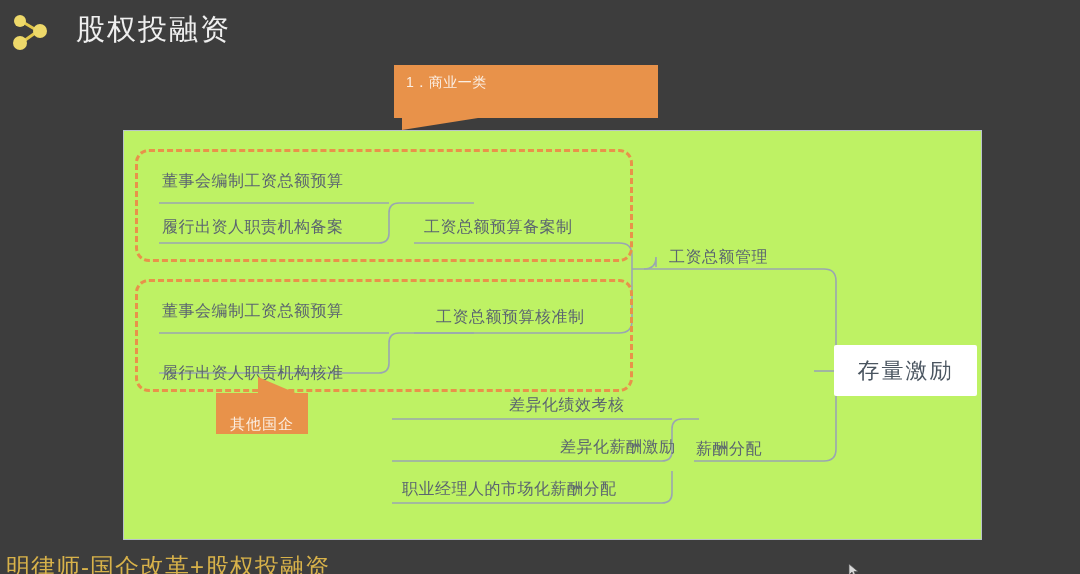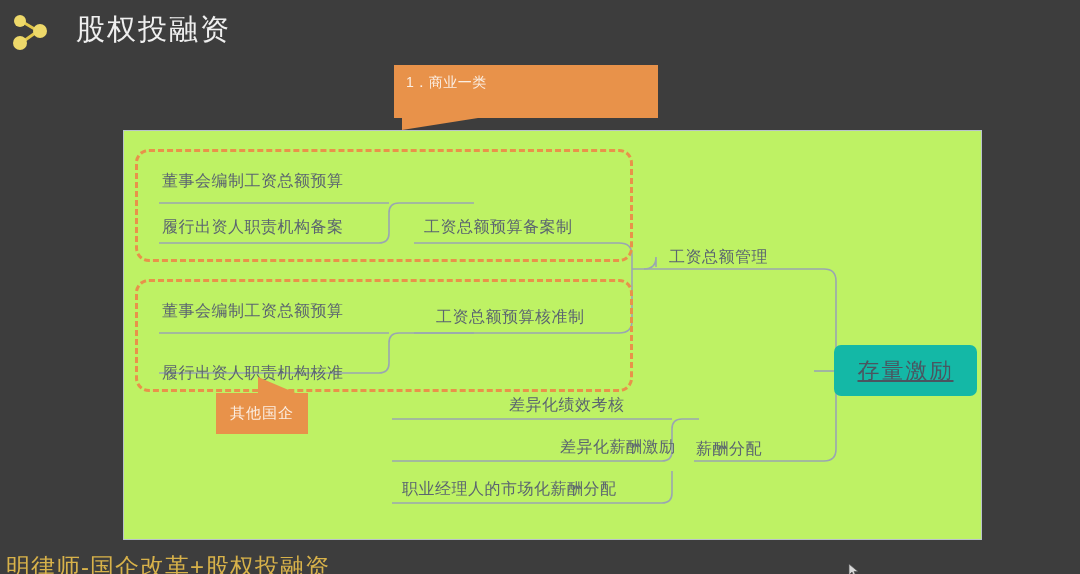--- a/index.html
+++ b/index.html
@@ -68,29 +68,28 @@
     white-space: nowrap;
     letter-spacing: 0.5px;
     line-height: 1;
   }
 
   
   .root-node {
     position: absolute;
     left: 711px; top: 215px;
     width: 143px; height: 51px;
-    background: #14b8a6;
-    border-radius: 7px;
+    background: #ffffff;
+    border-radius: 2px;
     color: #4a5560;
     font-size: 22px;
     letter-spacing: 2px;
     display: flex;
     align-items: center;
     justify-content: center;
-    text-decoration: underline;
   }
 
   
   .dash-group {
     position: absolute;
     border: 3px dashed #e8924a;
     border-radius: 14px;
     box-sizing: border-box;
   }
   #dash-group-1 { left: 11px; top: 18px;  width: 498px; height: 113px; }
@@ -118,21 +117,21 @@
     border-left: 0 solid transparent;
     border-right: 76px solid transparent;
     border-top: 12px solid #e8924a;
   }
   #callout-other {
     left: 216px; top: 393px;
     width: 92px; height: 41px;
     font-size: 15px;
     letter-spacing: 1px;
     display: flex;
-    align-items: center;
+    align-items: flex-end;
     justify-content: center;
   }
   #callout-other .tail {
     position: absolute;
     left: 42px; top: -16px;
     width: 0; height: 0;
     border-left: 0 solid transparent;
     border-right: 40px solid transparent;
     border-bottom: 17px solid #e8924a;
   }

